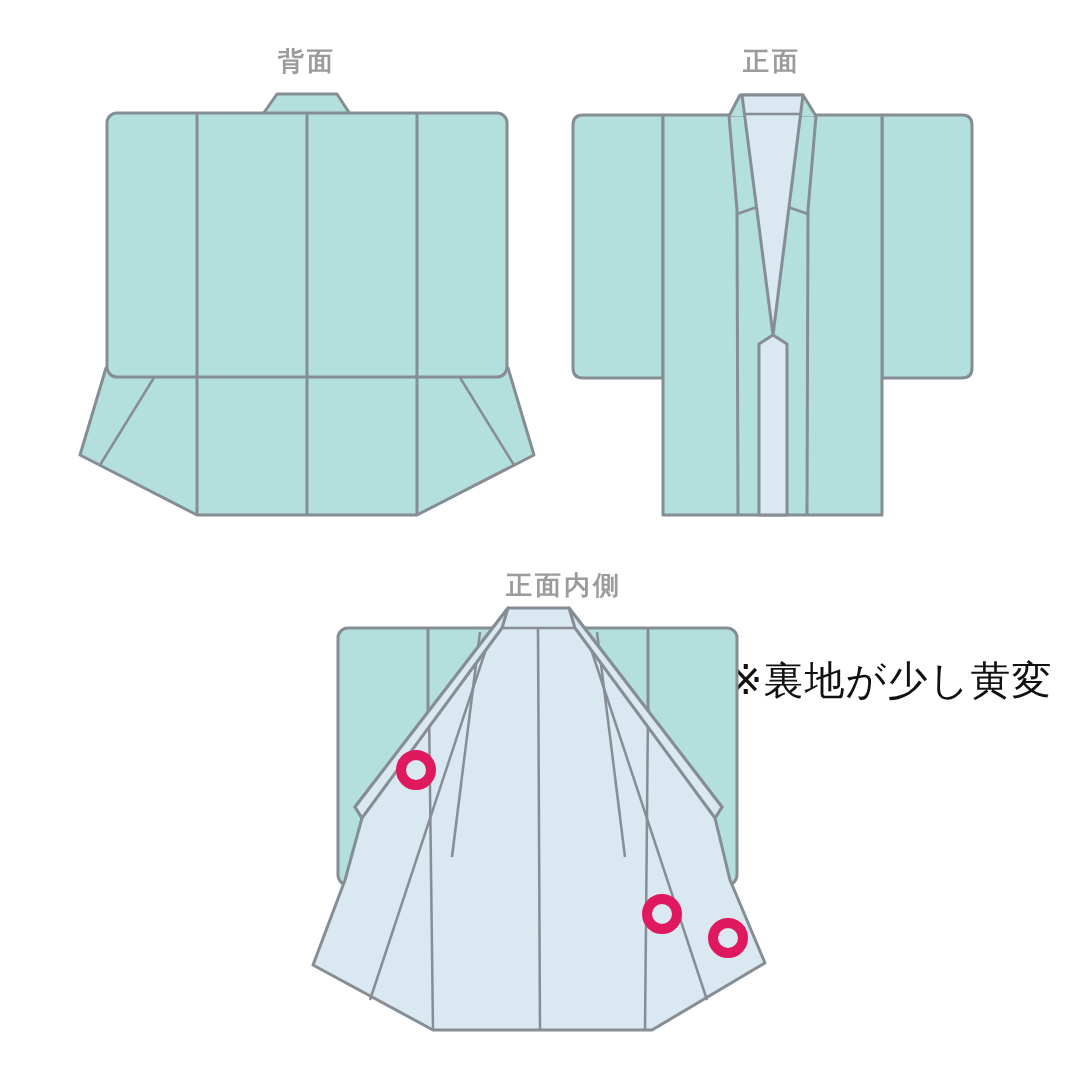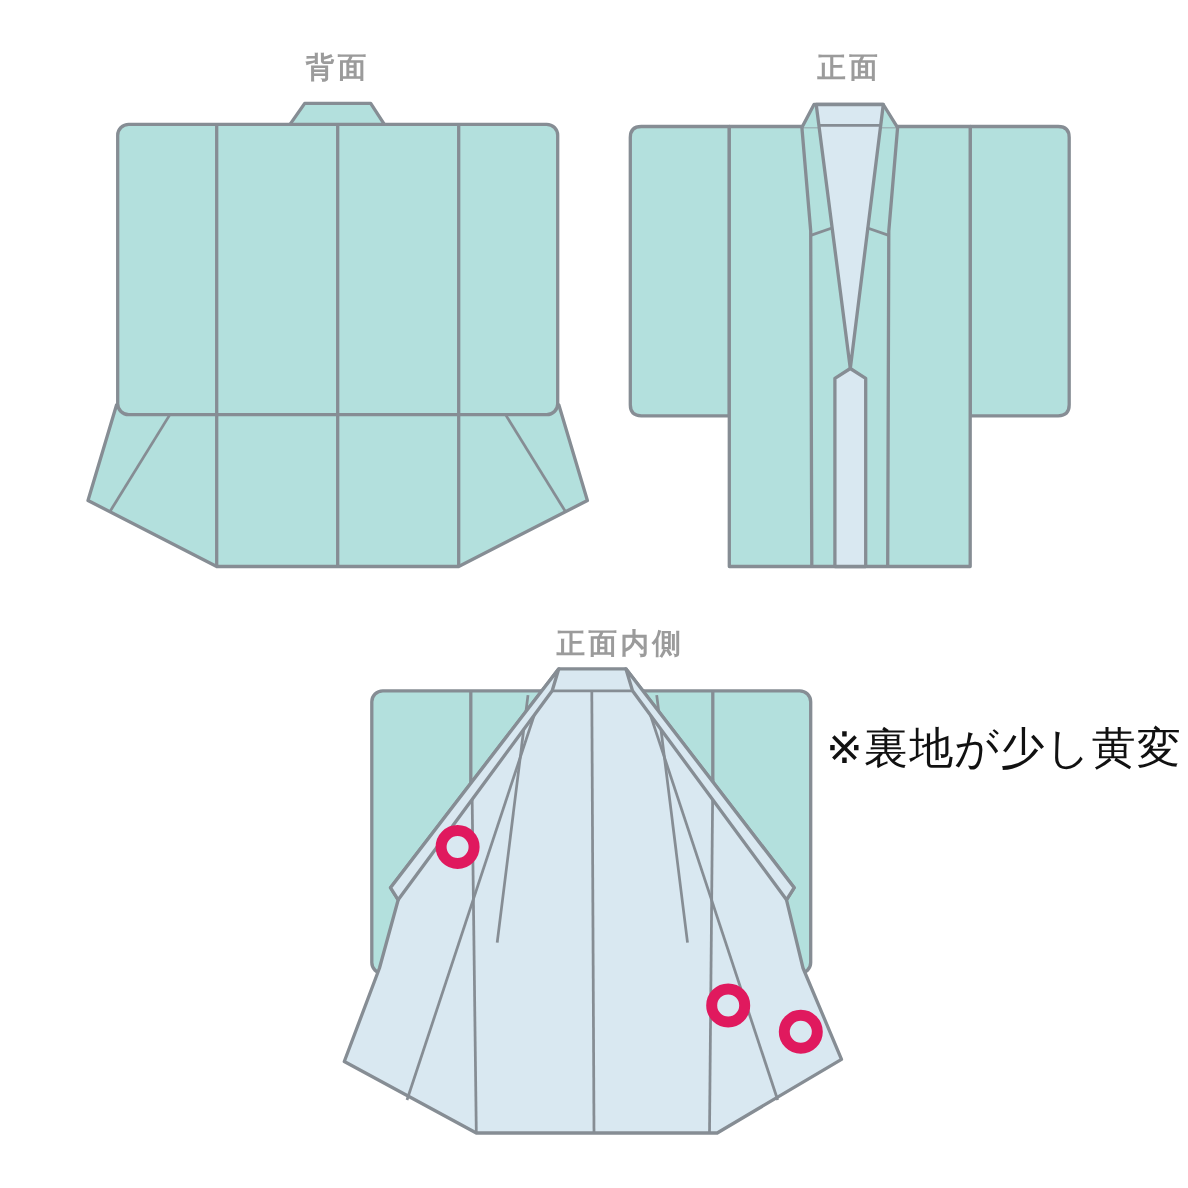--- a/index.html
+++ b/index.html
@@ -25,21 +25,20 @@
     white-space: nowrap;
     text-align: right;
   }
   .condition-note {
     position: absolute;
     font-size: 40px;
     font-weight: 400;
     letter-spacing: 1px;
     color: var(--note-black, #111111);
     white-space: nowrap;
-    margin-left: 22px;
   }
   svg.diagram {
     position: absolute;
     left: 0;
     top: 0;
   }
   .garment {
     fill: var(--garment-teal, #b3e0dd);
     stroke: var(--outline-gray, #868d94);
     stroke-width: 3;

